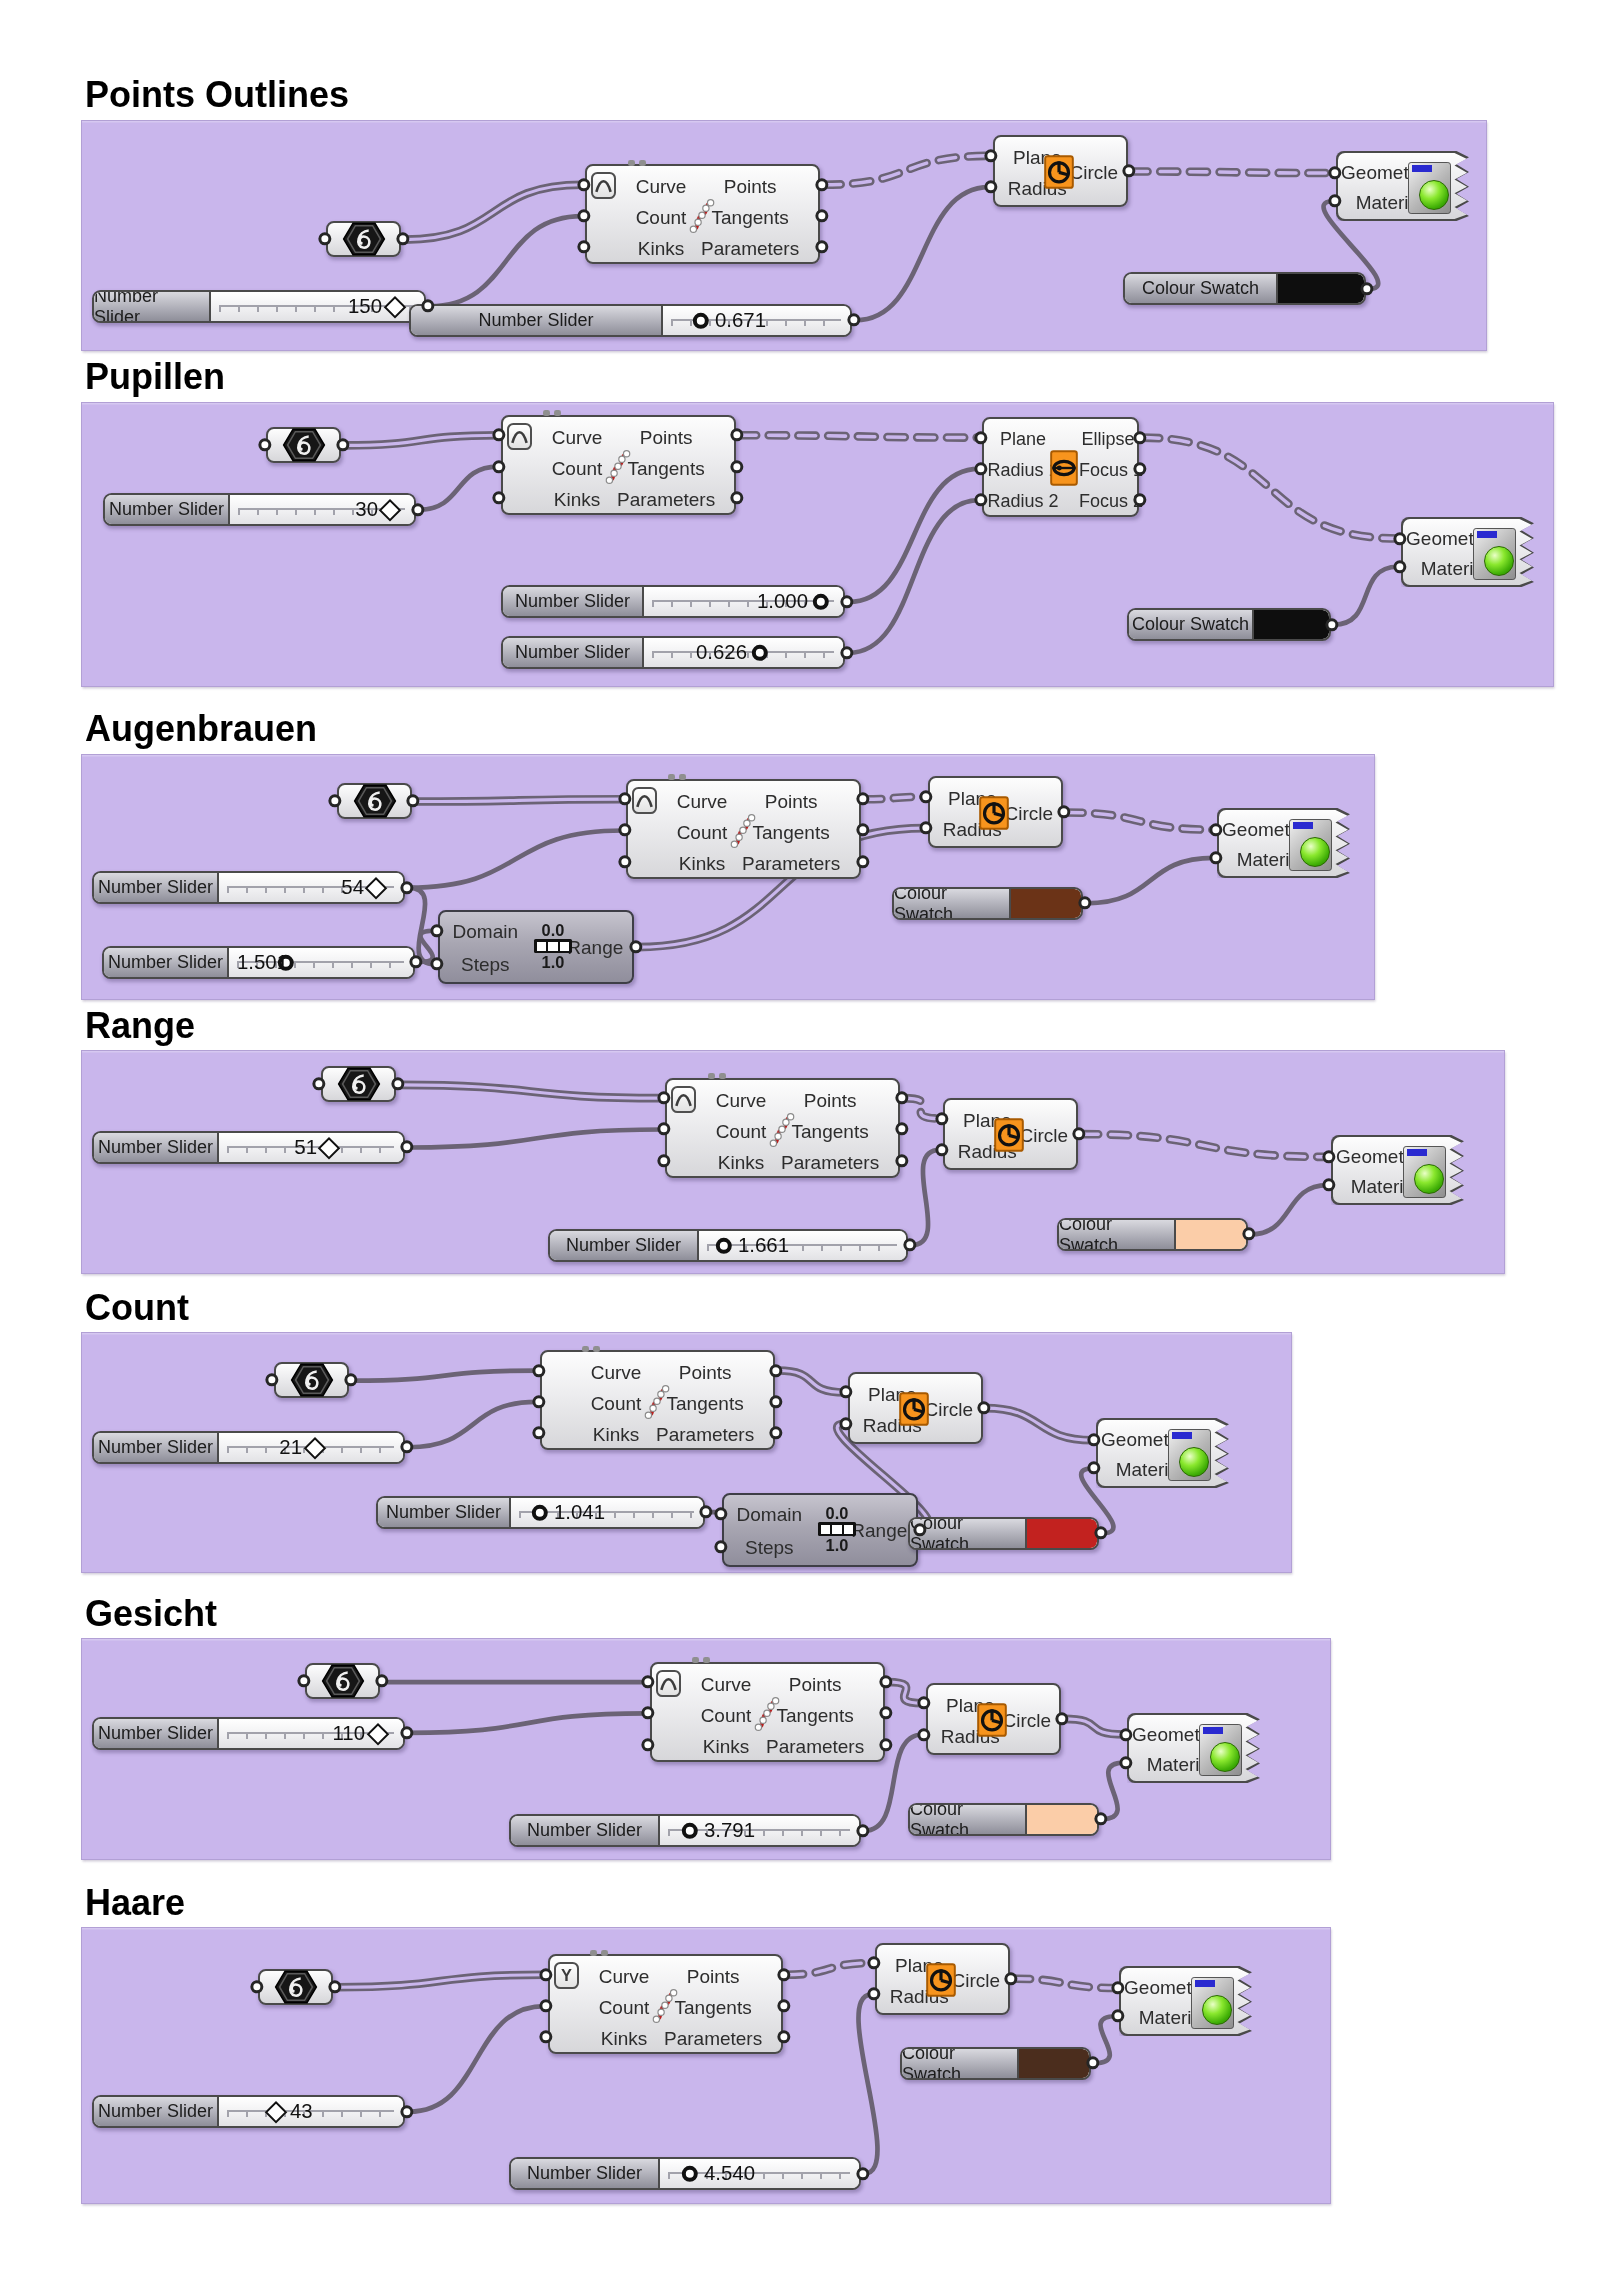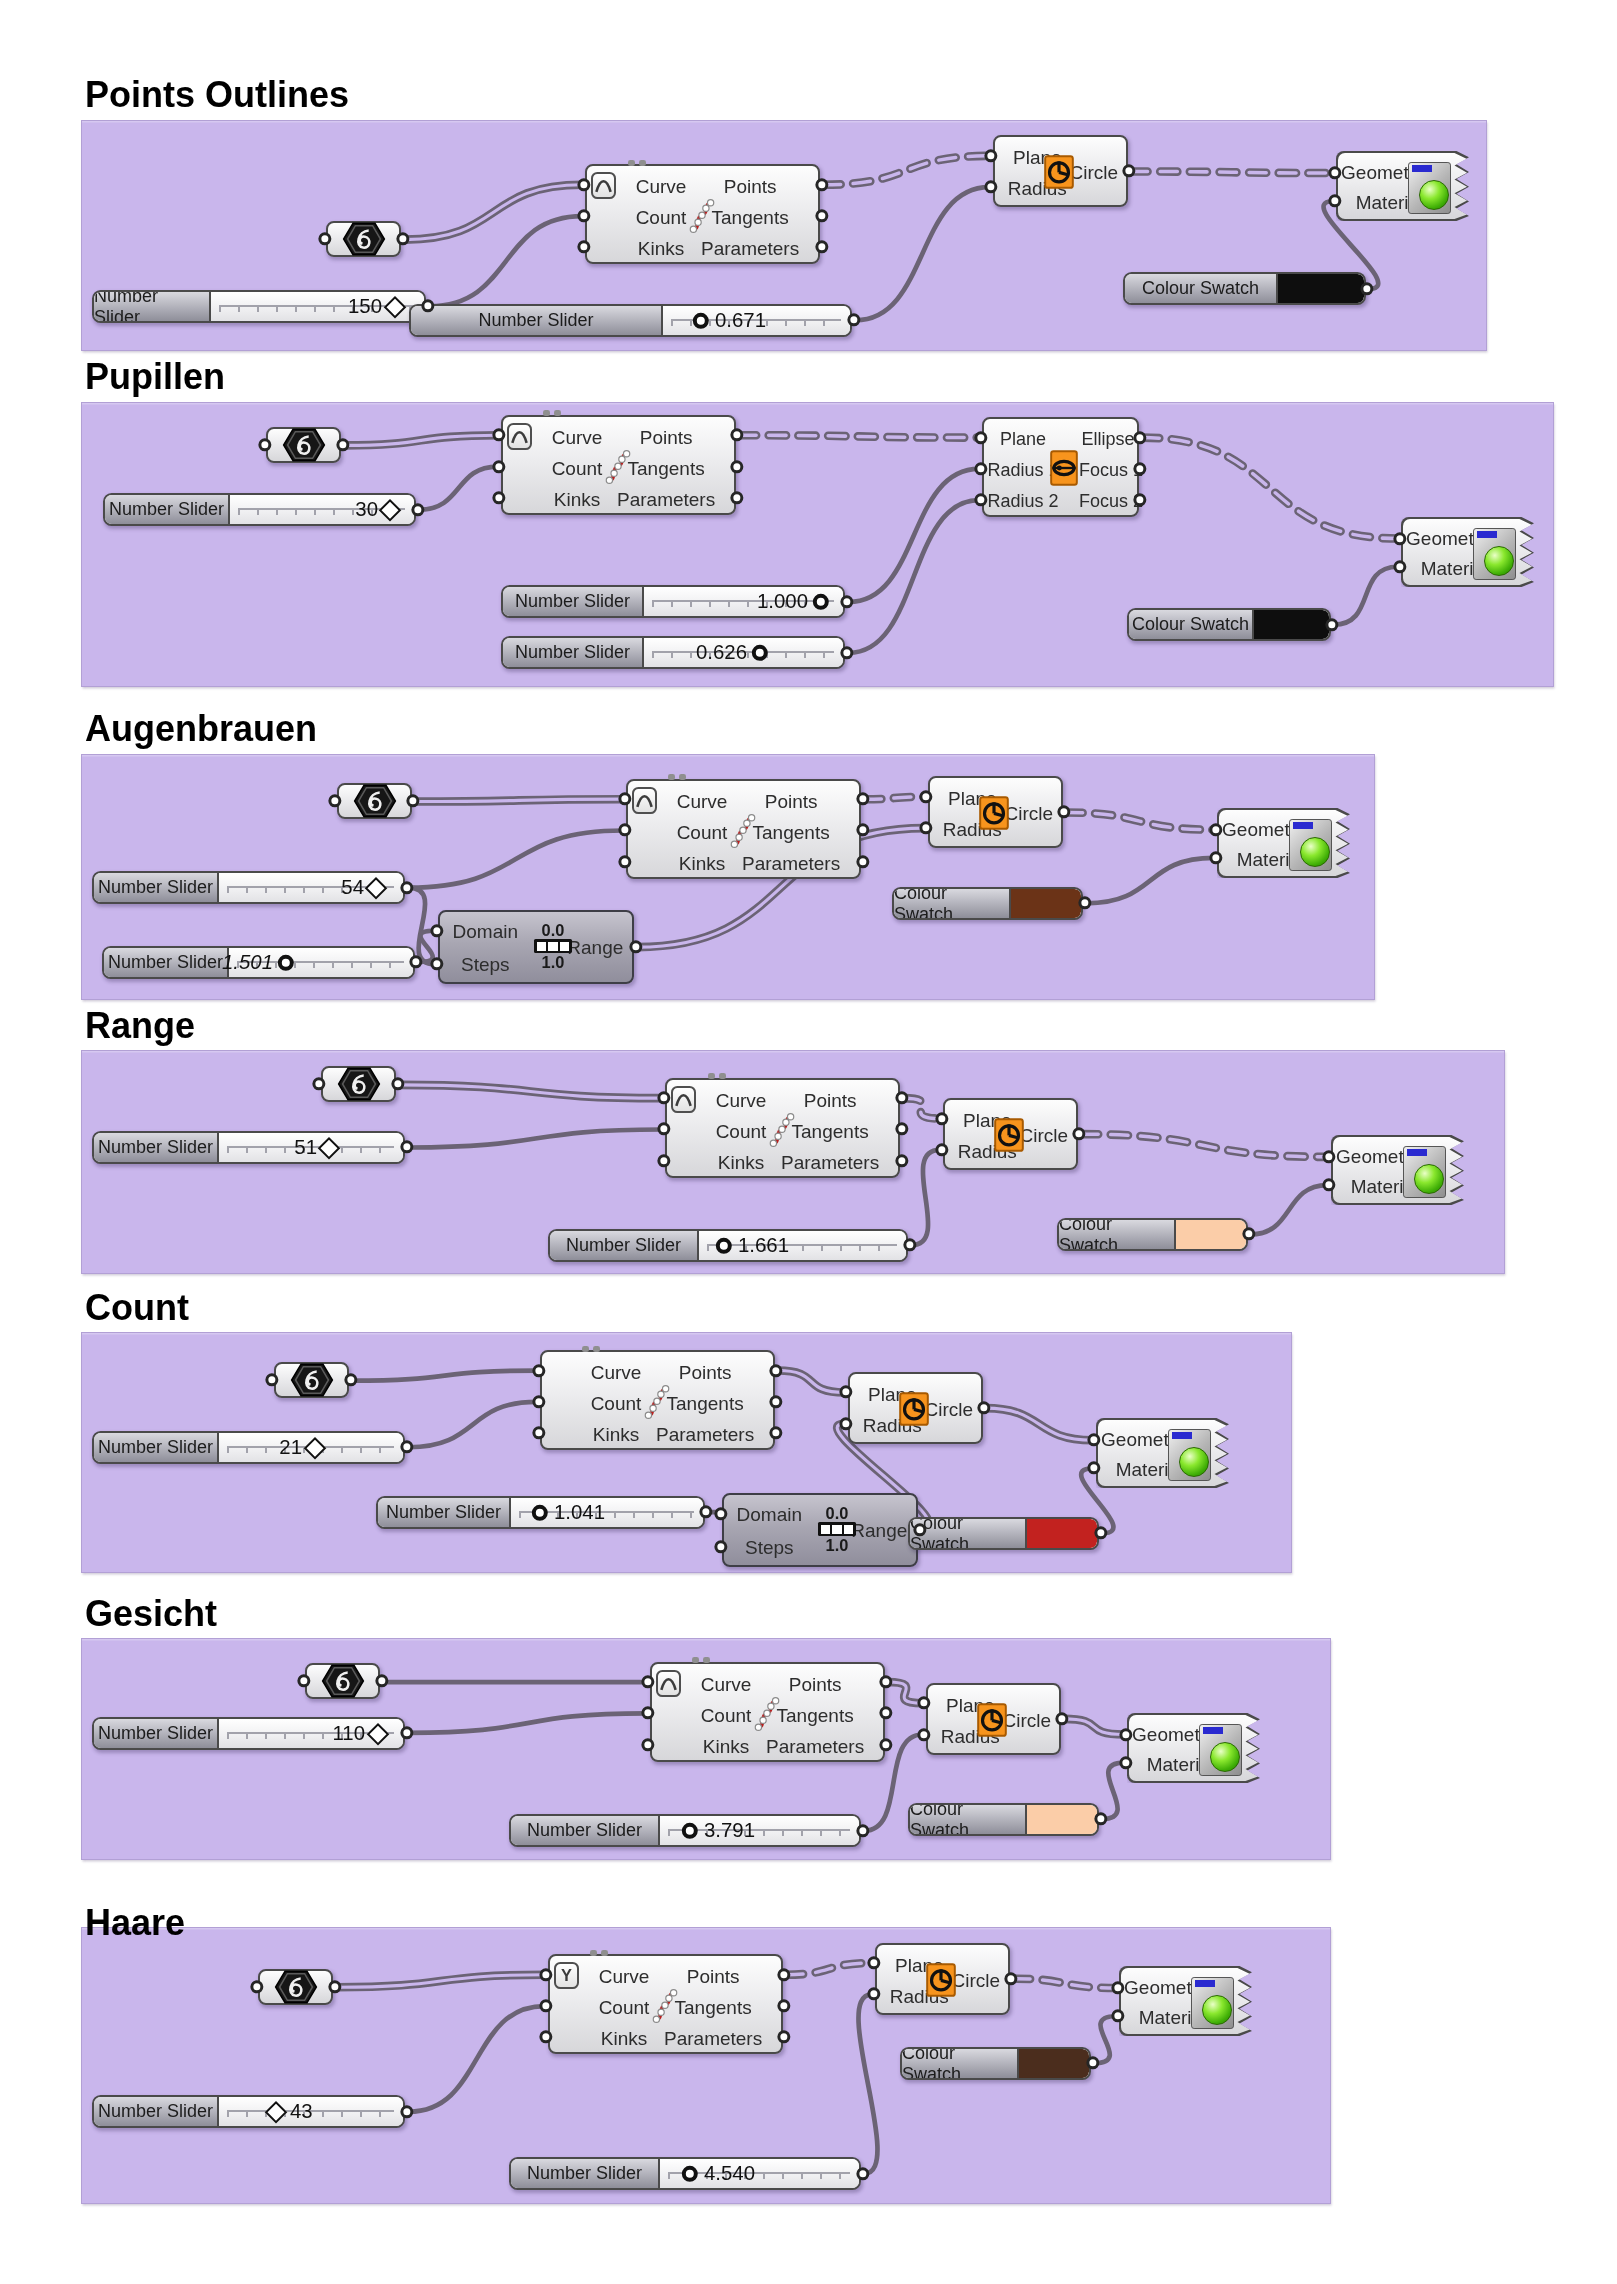--- a/index.html
+++ b/index.html
@@ -381,21 +381,21 @@
         <div class="sval" style="right: 39px;">54</div>
       </div>
     </div>
     <div class="nub" style="left: 407px; top: 888px;"></div>
     <div class="slider" style="left: 102px; top: 946px; width: 313px; height: 33px;">
       <div class="slabel" style="width: 125px; height: 100%;">Number Slider</div>
       <div class="strack">
         <div class="rail"></div>
         <div class="ticks"></div>
         <div class="hcir" style="left: 57px;"></div>
-        <div class="sval" style="right: 140px; font-style: italic;">1.501</div>
+        <div class="sval" style="right: 125px;">1.501</div>
       </div>
     </div>
     <div class="nub" style="left: 416px; top: 962px;"></div>
     <div class="gnode" style="left: 928px; top: 776px; width: 135px; height: 72px;">
       <div class="nlabel" style="left: 6.3px; top: 8.6px; width: 72px;">Plane</div>
       <div class="nlabel" style="left: 6.3px; top: 40px; width: 72px;">Radius</div>
       <div class="nlabel" style="right: 4.7px; top: 24px; width: 55px;">Circle</div>
       <svg width="30" height="34" style="position: absolute; left: 49px; top: 18px;" viewBox="0 0 38 43">
         <rect x="1.5" y="1.5" width="35" height="40" rx="3" fill="#f7941d" stroke="#a85a00" stroke-width="2.5"></rect>
   <circle cx="19" cy="22" r="12" stroke="#111" stroke-width="4" fill="none"></circle>
@@ -715,21 +715,21 @@
         <div class="nlabel" style="left: 3.1px; top: 7.8px; width: 81px;">Geometry</div>
         <div class="nlabel" style="left: 11px; top: 38px; width: 81px;">Material</div>
         <div class="pvicon" style="right: 15.7px; top: 8.6px;">
           <div class="pvbar"></div>
           <div class="pvball"></div>
         </div>
       </div>
     </div>
     <div class="nub" style="left: 1126px; top: 1735px;"></div>
     <div class="nub" style="left: 1126px; top: 1763px;"></div>
-    <div class="gtitle" style="left: 85px; top: 1882px; margin-top: 20px;">Haare</div>
+    <div class="gtitle" style="left: 85px; top: 1882px;">Haare</div>
     <div class="gnode" style="left: 258px; top: 1969px; width: 75px; height: 36px;">
       <svg width="44" height="36" style="position: absolute; left: 14px; top: -1.6px;" viewBox="0 0 56 46">
         <polygon points="14,3 42,3 54,23 42,43 14,43 2,23" fill="#161616" stroke="#000" stroke-width="2"></polygon>
   <polygon points="17,6 39,6 49,23 39,40 17,40 7,23" fill="none" stroke="#5a5a5a" stroke-width="2"></polygon>
   <path d="M34,12 C20,13 16,32 27,34 C36,35 38,22 29,20 C22,19 20,27 26,29" stroke="#efefef" stroke-width="3.2" fill="none"></path>
       </svg>
     </div>
     <div class="nub" style="left: 257px; top: 1987px;"></div>
     <div class="nub" style="left: 335px; top: 1987px;"></div>
     <div class="gnode" style="left: 548px; top: 1954px; width: 235px; height: 100px;">

